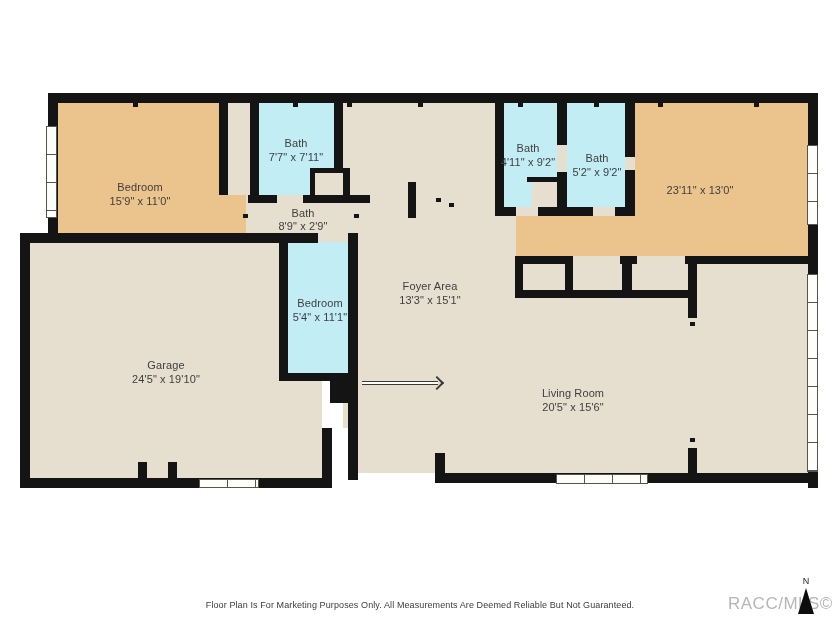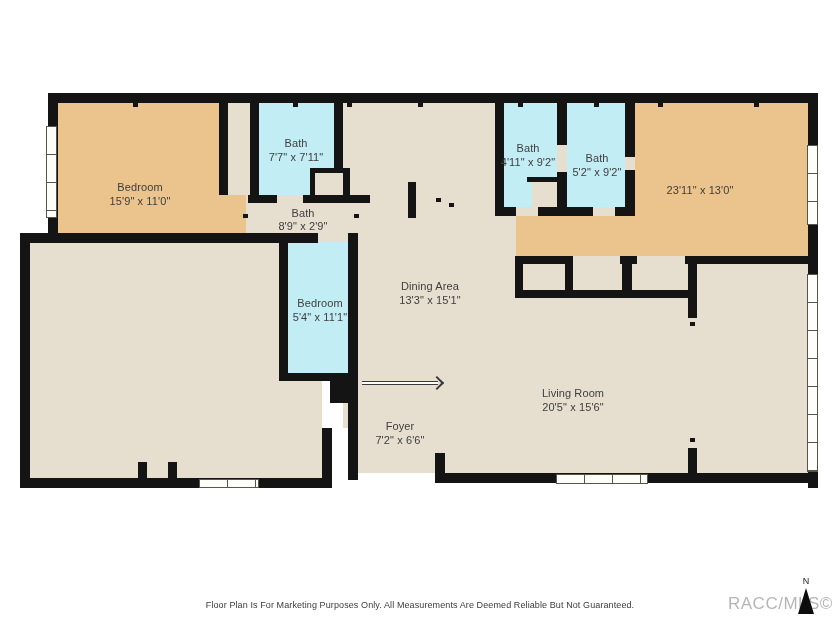--- a/index.html
+++ b/index.html
@@ -144,30 +144,30 @@
   </div>
   <div class="room-label" style="left:223px;top:207px;line-height:13px">
     <div>Bath</div>
     <div>8'9" x 2'9"</div>
   </div>
   <div class="room-label" style="left:240px;top:296px">
     <div>Bedroom</div>
     <div>5'4" x 11'1"</div>
   </div>
   <div class="room-label" style="left:350px;top:279px">
-    <div>Dining Area</div>
+    <div>Foyer Area</div>
     <div>13'3" x 15'1"</div>
+  </div>
+  <div class="room-label" style="left:86px;top:358px">
+    <div>Garage</div>
+    <div>24'5" x 19'10"</div>
   </div>
   <div class="room-label" style="left:493px;top:386px">
     <div>Living Room</div>
     <div>20'5" x 15'6"</div>
-  </div>
-  <div class="room-label" style="left:320px;top:419px">
-    <div>Foyer</div>
-    <div>7'2" x 6'6"</div>
   </div>
 
   <div class="disclaimer">Floor Plan Is For Marketing Purposes Only. All Measurements Are Deemed Reliable But Not Guaranteed.</div>
   <div class="watermark">RACC/MLS©</div>
   <div class="compass">
     <div class="compass-n">N</div>
     <div class="compass-arrow"></div>
   </div>
 
 </div>

